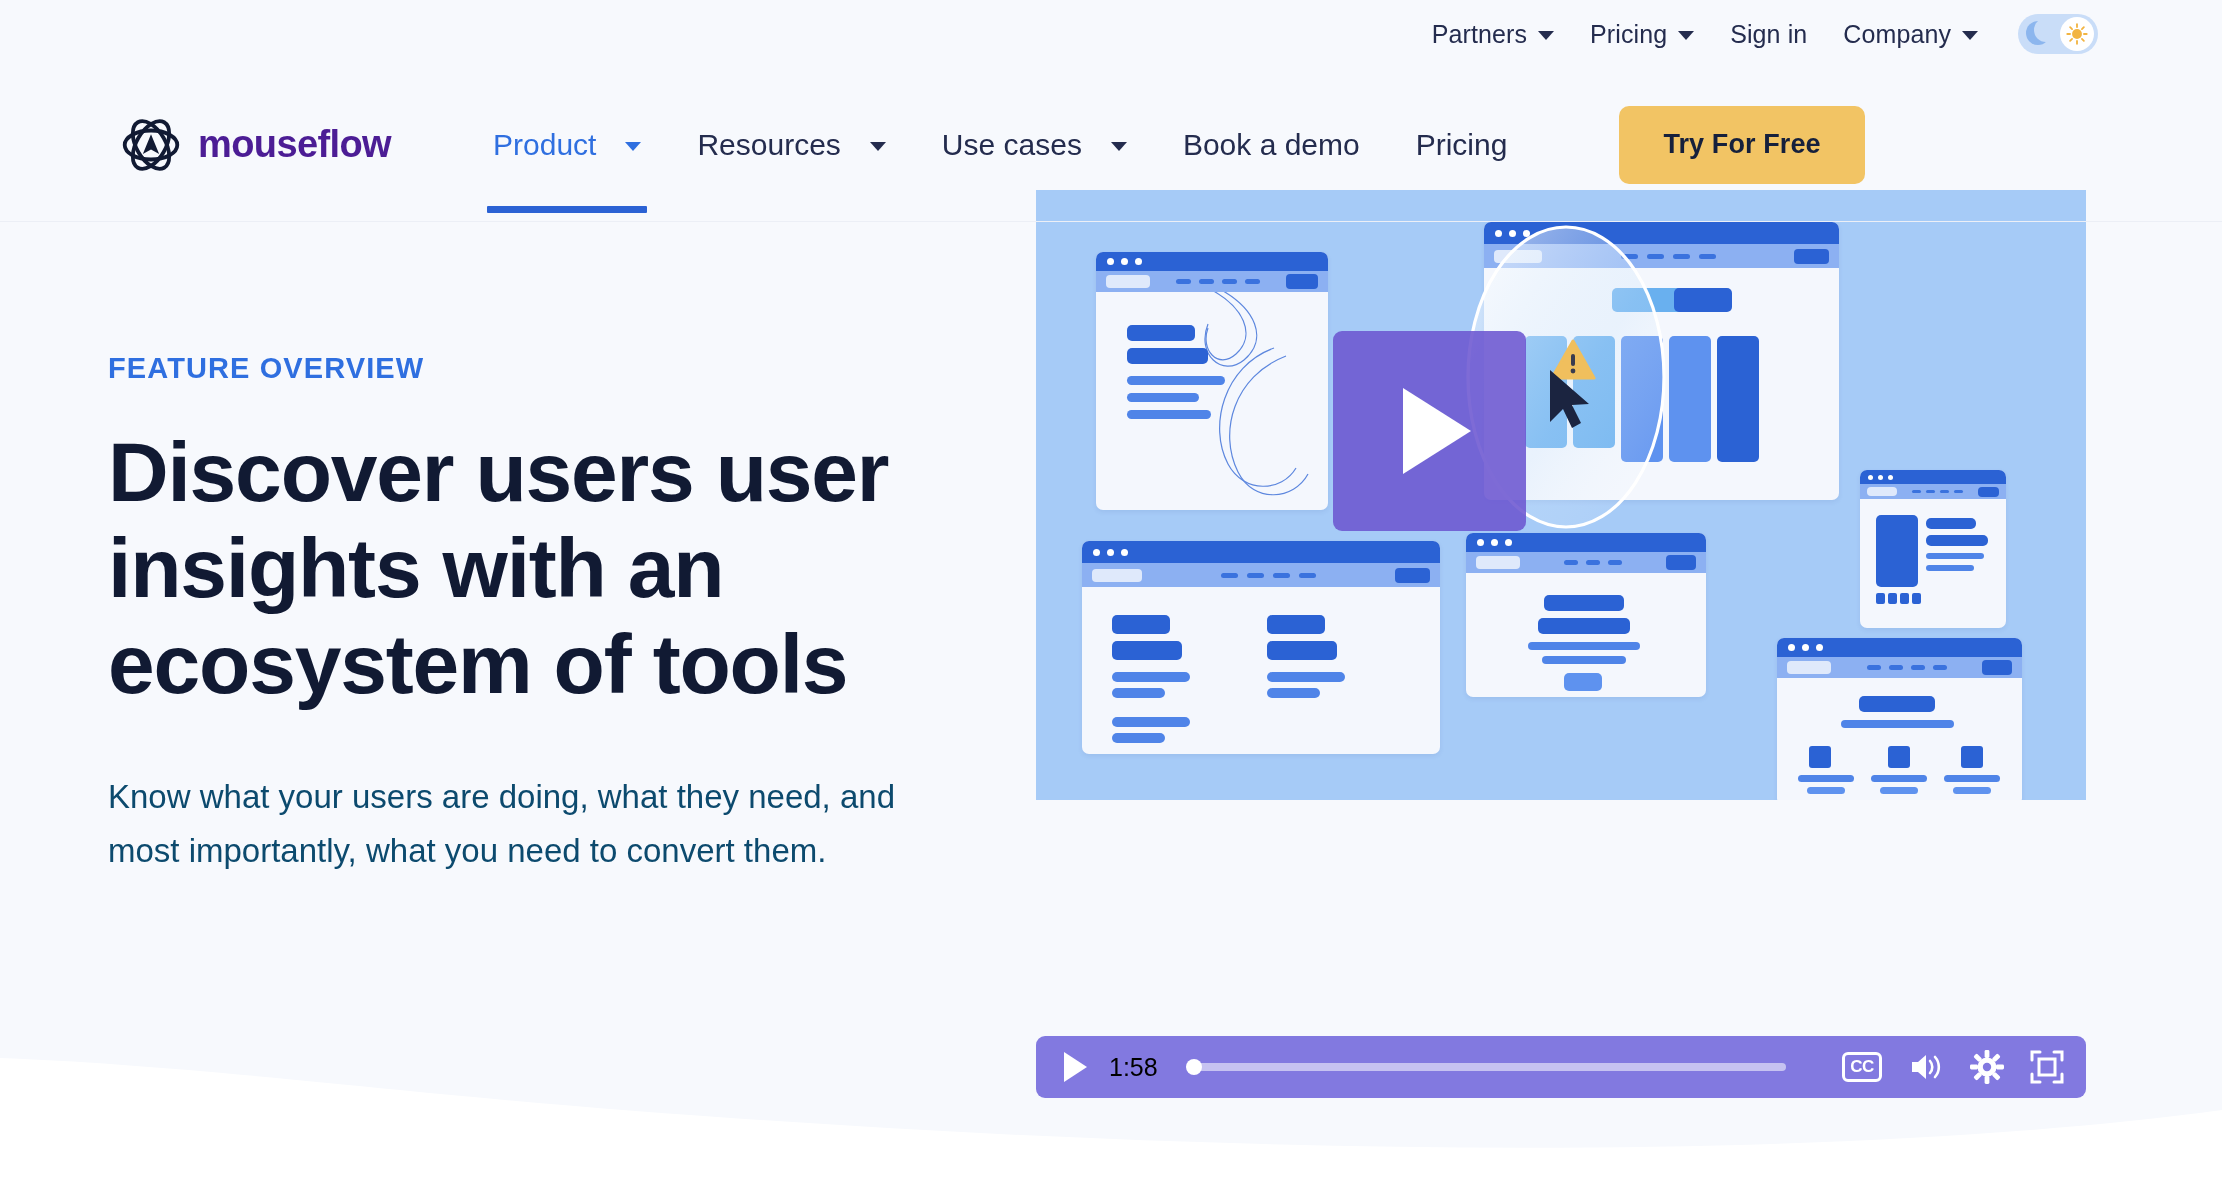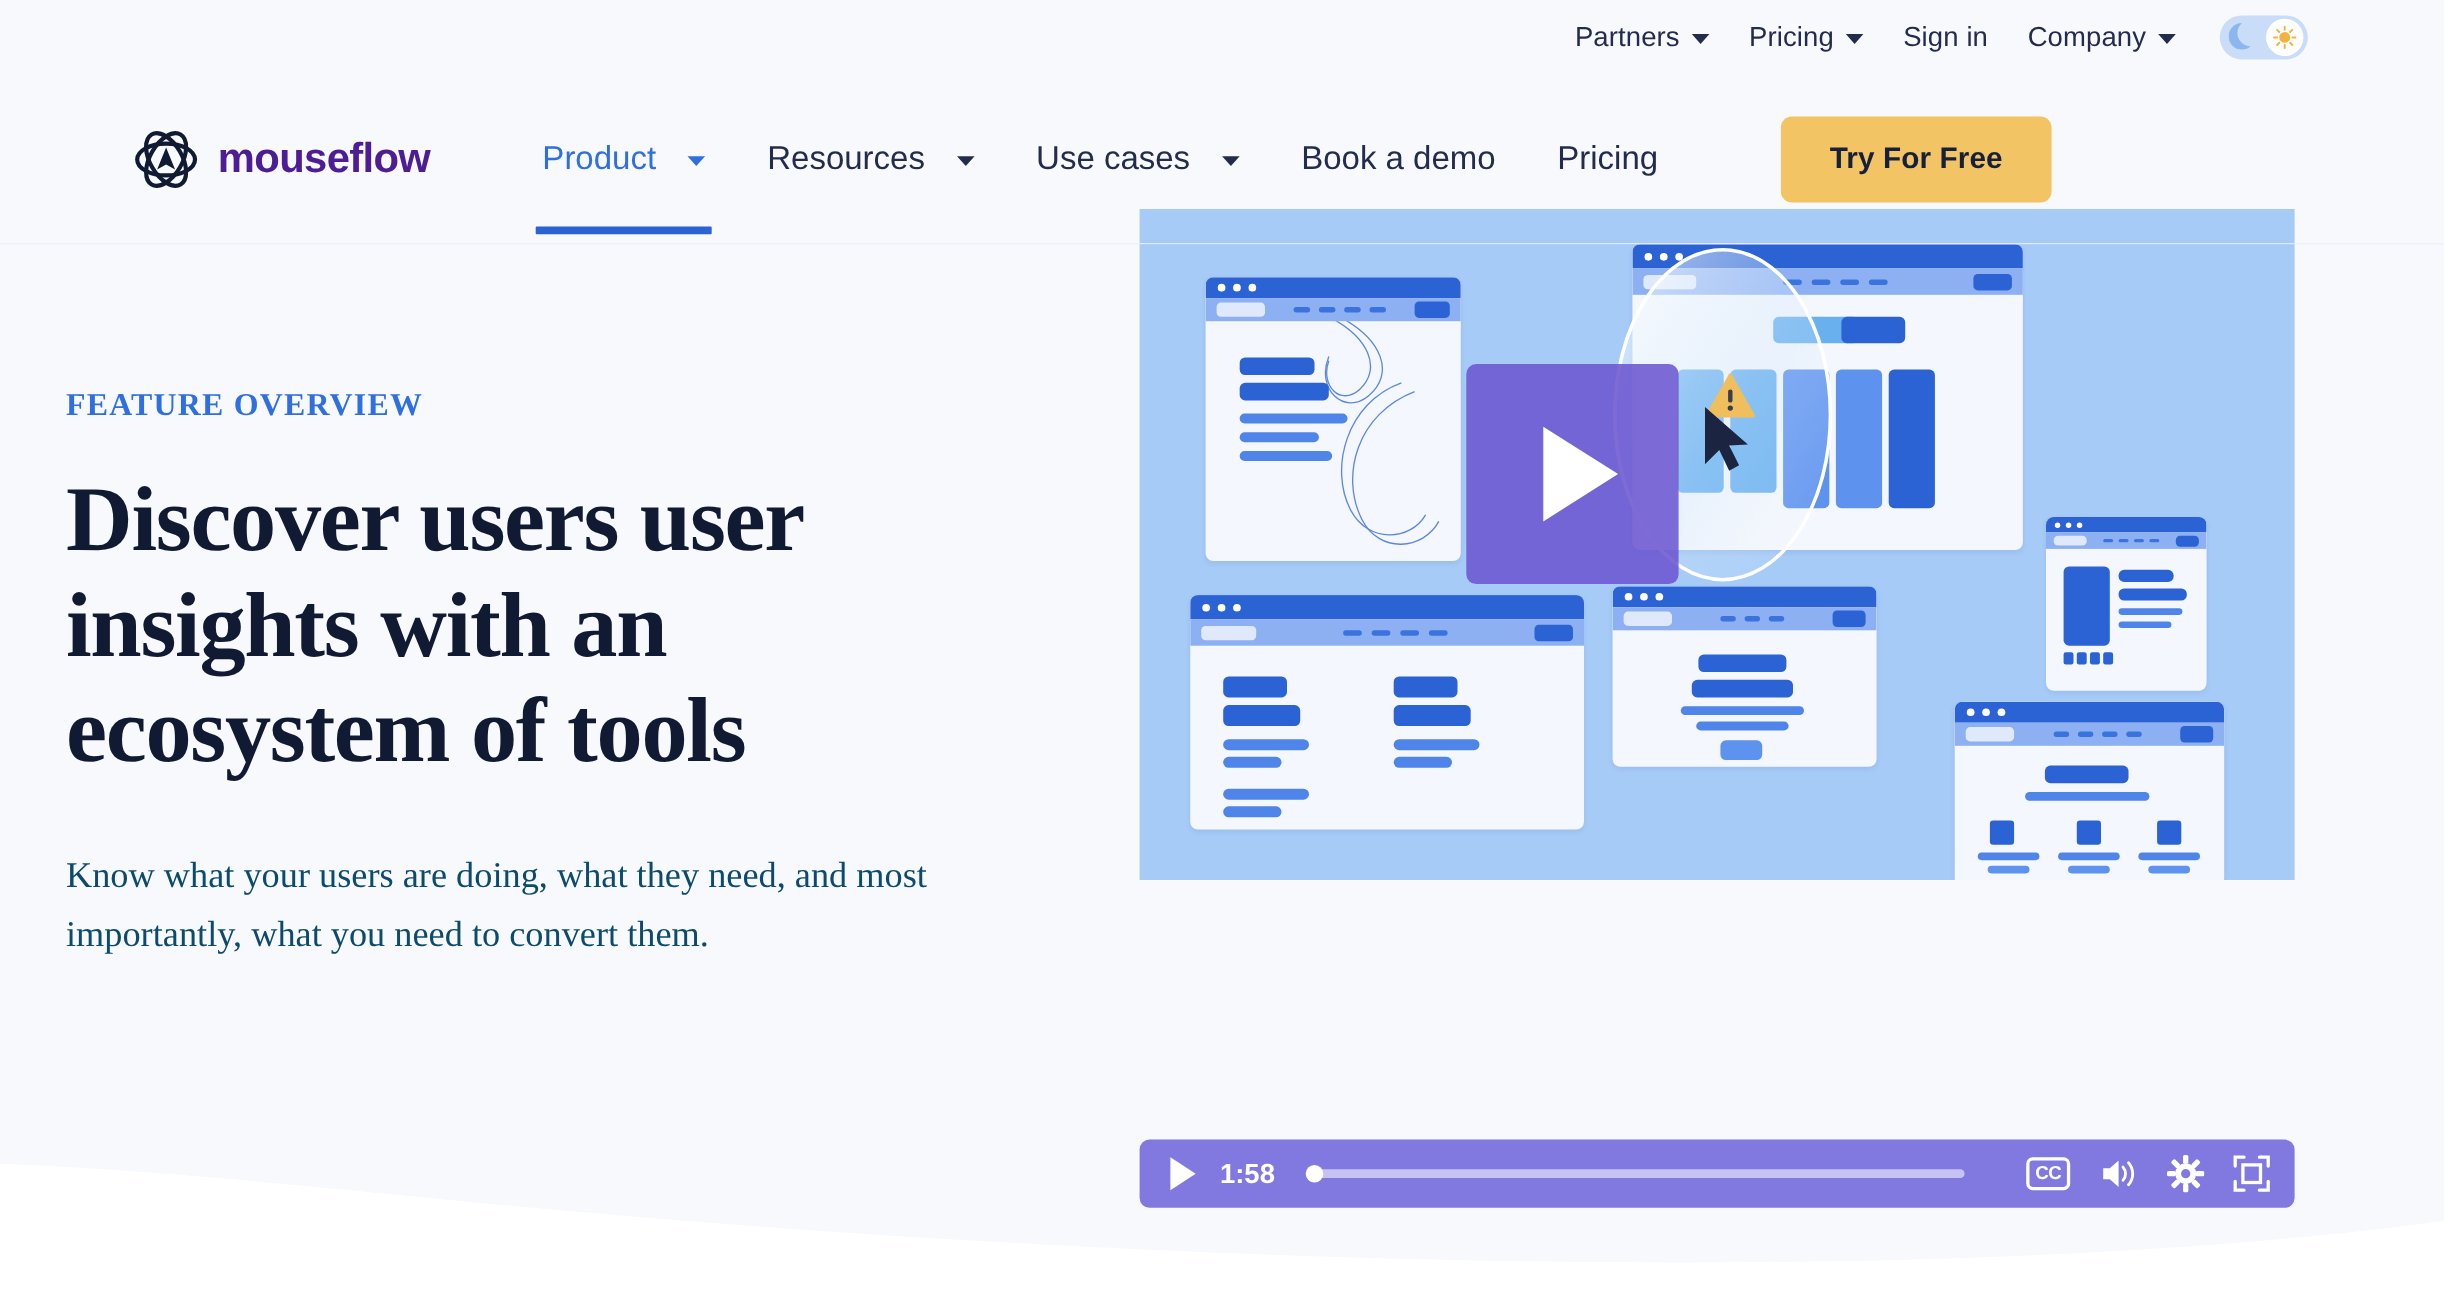--- a/index.html
+++ b/index.html
@@ -86,21 +86,21 @@
   .try-btn {
     margin-left: 84px; background: #f2c464; color: #16203c;
     font-size: 27px; font-weight: 700; border: none; border-radius: 10px;
     padding: 0 44px; height: 78px; cursor: pointer; white-space: nowrap;
     letter-spacing: .1px;
   }
 
   
   .hero {
     position: absolute; left: 0; top: 222px; width: 2222px; height: 964px;
-    z-index: 4; display: flex; padding-left: 60px; font-family: Liberation Serif, serif;
+    z-index: 4; display: flex; padding-left: 108px;
   }
   .hero-left { width: 930px; padding-top: 130px; }
   .eyebrow {
     font-size: 29px; font-weight: 700; color: #2f6fe0;
     letter-spacing: 1.1px; margin-bottom: 40px;
   }
   .headline {
     font-size: 84px; font-weight: 700; color: #111a33;
     line-height: 1.14; letter-spacing: -1.2px; max-width: 830px;
   }
@@ -147,21 +147,21 @@
   .controls {
     position: absolute; left: 1036px; top: 1036px; width: 1050px; height: 62px;
     background: #8279e0; border-radius: 9px; display: flex; align-items: center;
     padding: 0 22px; gap: 0; z-index: 20;
   }
   .ctrl-play {
     width: 0; height: 0; border-top: 15px solid transparent;
     border-bottom: 15px solid transparent; border-left: 23px solid #ffffff;
     cursor: pointer; margin-right: 22px; margin-left: 6px;
   }
-  .ctrl-time { color: #ffffff; font-size: 25px; font-weight: 700; margin-right: 34px; }
+  .ctrl-time { color: #000000; font-size: 25px; font-weight: 400; margin-right: 34px; }
   .track {
     flex: 1; height: 8px; background: rgba(255,255,255,.55); border-radius: 4px;
     position: relative; cursor: pointer; margin-right: 30px;
   }
   .track-handle {
     position: absolute; left: -6px; top: -4px; width: 16px; height: 16px;
     border-radius: 50%; background: #ffffff;
   }
   .ctrl-icon { margin-left: 26px; cursor: pointer; display: flex; align-items: center; }
   .cc-box {

